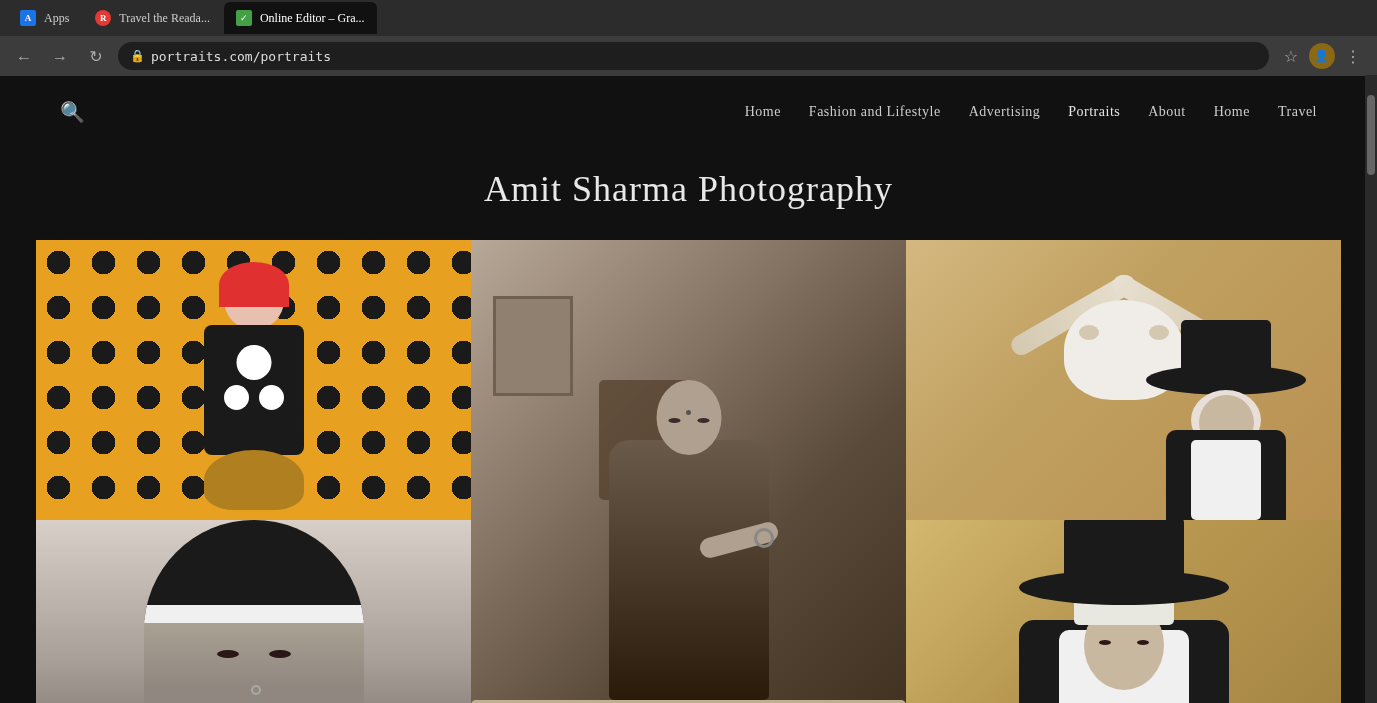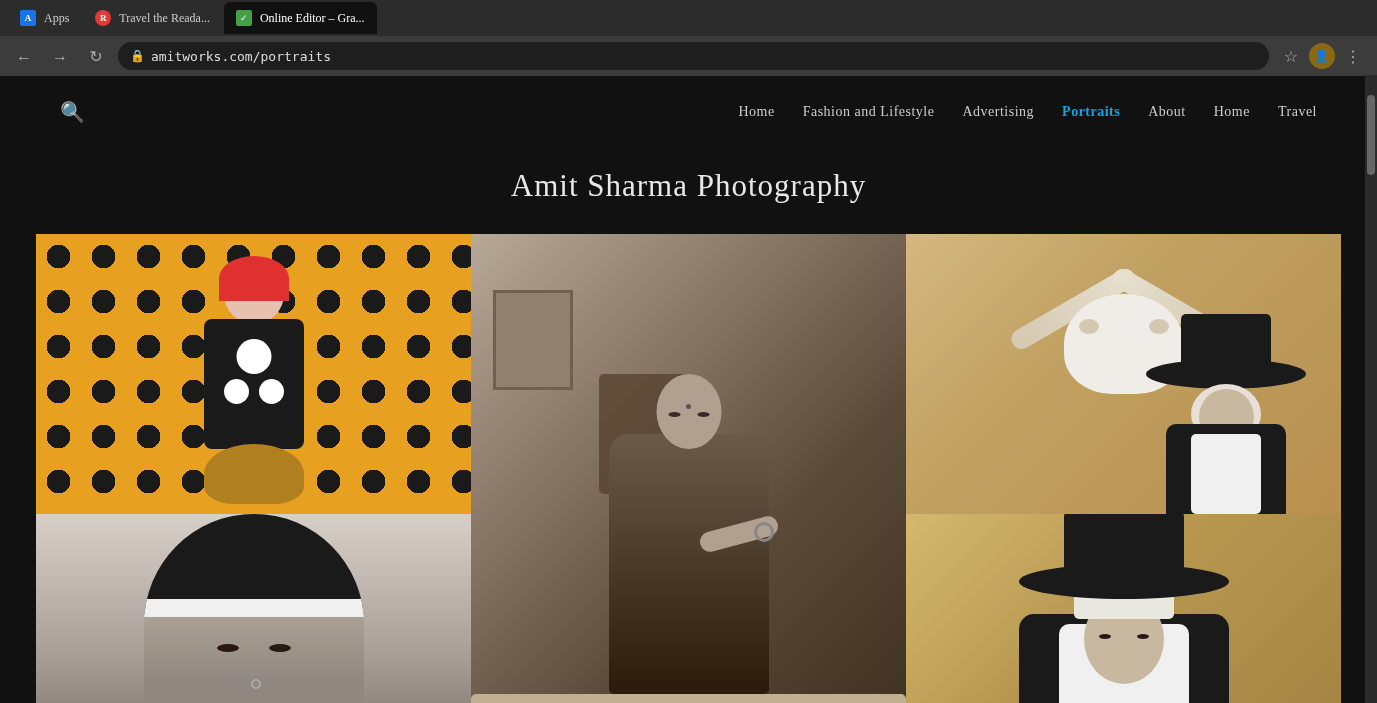--- a/index.html
+++ b/index.html
@@ -114,32 +114,32 @@
     }
     .nav-link {
       color: #ccc;
       text-decoration: none;
       font-size: 14px;
       font-family: 'Georgia', serif;
       letter-spacing: 0.5px;
       cursor: pointer;
     }
     .nav-link.active {
-      color: #0ea5e9;
-      font-weight: bold;
+      color: #e5e5e5;
+      font-weight: normal;
     }
 
     
     .page-title-section {
       text-align: center;
       padding: 20px 0 30px;
       background: #111;
     }
     .page-title {
-      font-size: 31px;
+      font-size: 36px;
       font-family: 'Georgia', serif;
       font-weight: normal;
       color: #e8e8e8;
       letter-spacing: 1px;
     }
 
     
     .gallery-grid {
       display: grid;
       grid-template-columns: repeat(3, 1fr);
@@ -340,21 +340,21 @@
     </div>
   </div>
 
   <div class="browser-toolbar">
     <button class="nav-btn">←</button>
     <button class="nav-btn">→</button>
     <button class="nav-btn">↻</button>
 
     <div class="address-bar">
       <span class="lock-icon">🔒</span>
-      <span class="url-text">amitworks.com/portraits</span>
+      <span class="url-text">portraits.com/portraits</span>
     </div>
 
     <div class="browser-actions">
       <button class="browser-action-btn">☆</button>
       <div class="user-avatar">👤</div>
       <button class="browser-action-btn">⋮</button>
     </div>
   </div>
 </div>
 

